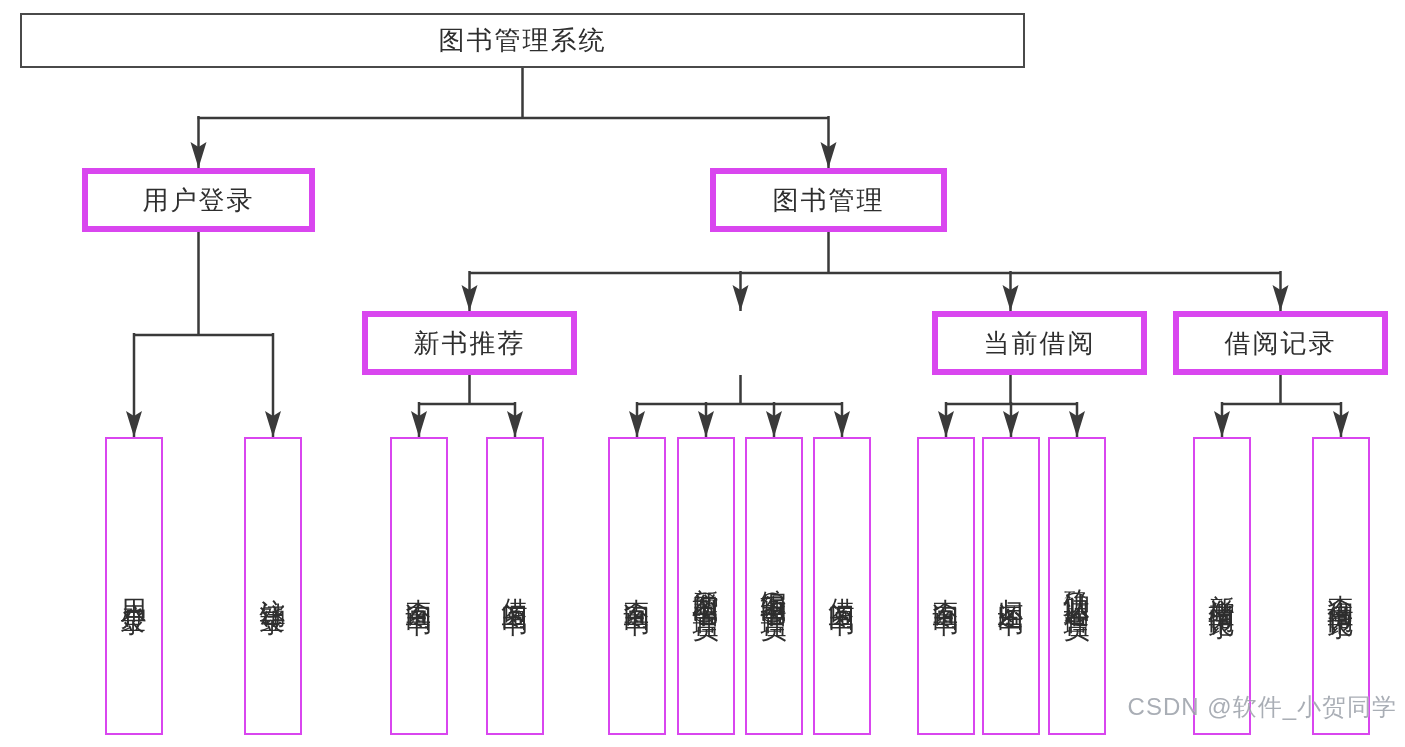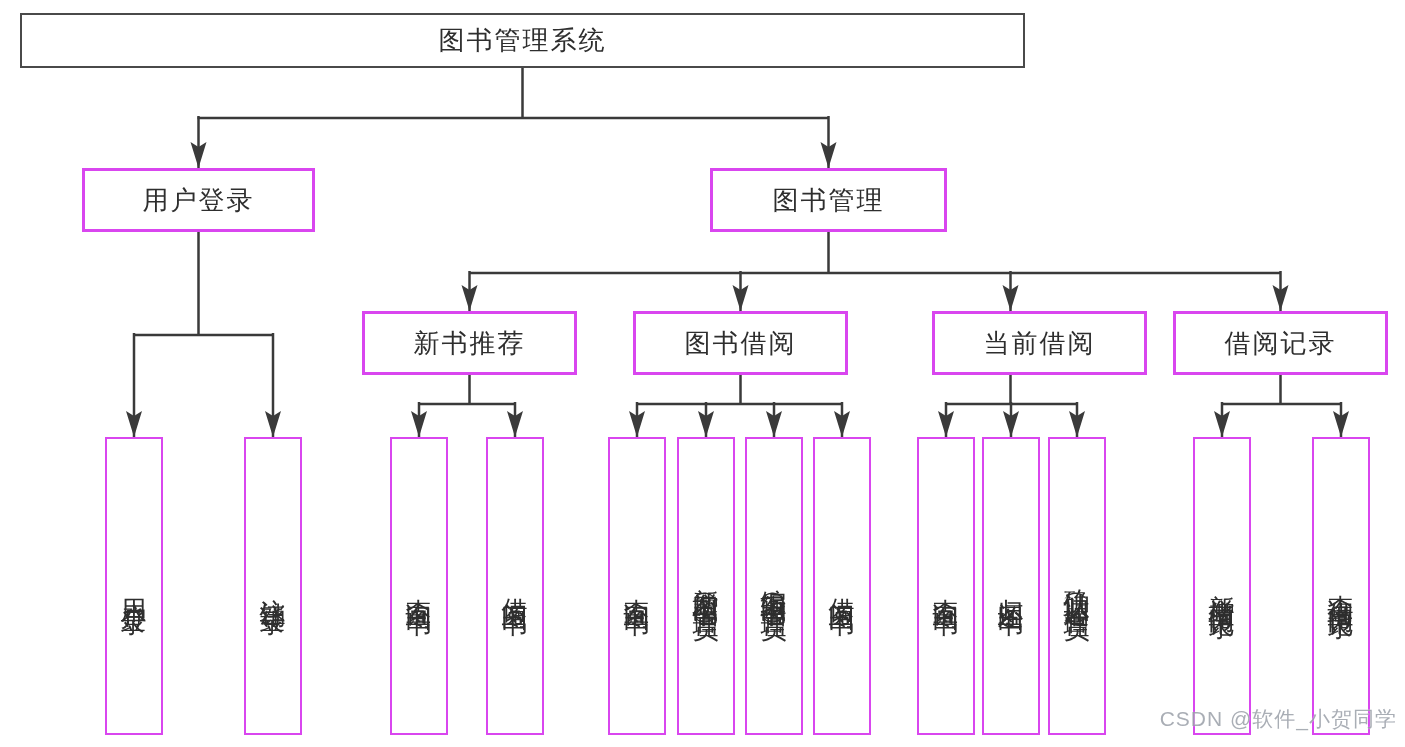--- a/index.html
+++ b/index.html
@@ -10,44 +10,44 @@
     background: #ffffff;
     font-family: "Liberation Sans", "DejaVu Sans", sans-serif;
     color: #2e2e2e;
     overflow: hidden;
   }
   #wires { position: absolute; left: 0; top: 0; z-index: 0; }
   .node {
     position: absolute;
     box-sizing: border-box;
     background: #ffffff;
-    border: 3px solid #d946ef;
+    border: 6px solid #d946ef;
     display: flex;
     align-items: center;
     justify-content: center;
     z-index: 1;
     font-size: 26px;
     letter-spacing: 2px;
     white-space: nowrap;
   }
   .node.root { border-width: 2px; border-color: #4a4a4a; }
   .node.leaf { border-width: 2px; width: 58px; height: 298px; top: 437px; }
   .leaf span {
     writing-mode: vertical-rl;
     text-orientation: mixed;
     font-size: 26px;
     letter-spacing: 4px;
     line-height: 58px;
   }
   .watermark {
     position: absolute;
     right: 8px;
-    bottom: 5px;
+    bottom: 15px;
     z-index: 2;
-    font-size: 21px;
+    font-size: 24px;
     letter-spacing: 1px;
     color: #9ba0a9;
     opacity: 0.85;
     text-shadow: 0 0 1px #ffffff;
   }
 </style>
 </head>
 <body>
 
 <div id="canvas">
@@ -116,23 +116,20 @@
   <div class="node" style="left:82px; top:168px; width:233px; height:64px;">
     <span>用户登录</span>
   </div>
   <div class="node" style="left:710px; top:168px; width:237px; height:64px;text-align:right;">
     <span>图书管理</span>
   </div>
 
   <div class="node" style="left:362px; top:311px; width:215px; height:64px;">
     <span>新书推荐</span>
   </div>
-  <div class="node" style="left:633px; top:311px; width:215px; height:64px;">
-    <span>图书借阅</span>
-  </div>
   <div class="node" style="left:932px; top:311px; width:215px; height:64px;">
     <span>当前借阅</span>
   </div>
   <div class="node" style="left:1173px; top:311px; width:215px; height:64px;text-align:right;">
     <span>借阅记录</span>
   </div>
 
   <div class="node leaf" style="left:105px;">
     <span>用户登录</span>
   </div>

